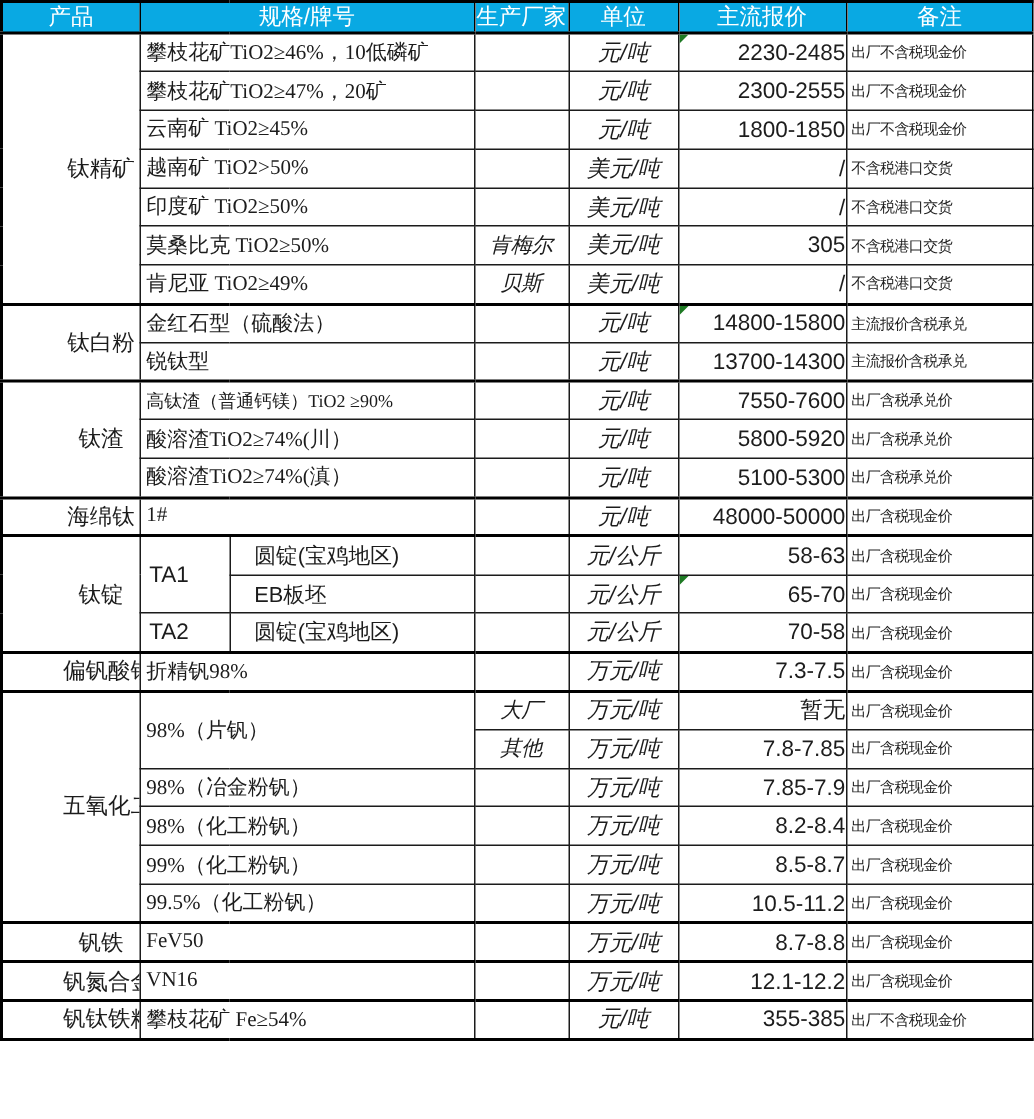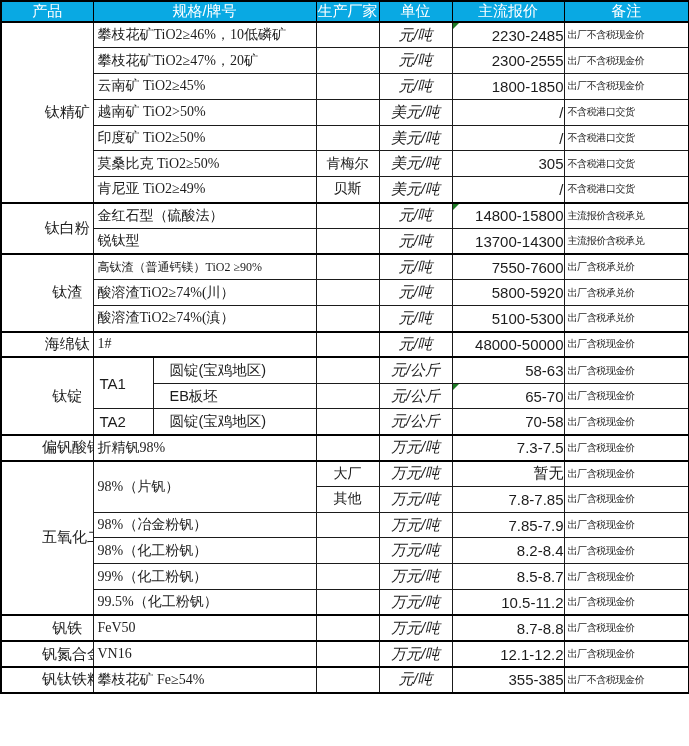--- a/index.html
+++ b/index.html
@@ -20,21 +20,21 @@
     border:1px solid var(--thick-border);border-bottom:2px solid var(--thick-border);
     font-size:15px;font-weight:400;text-align:center;overflow:hidden;white-space:nowrap;}
   tbody td{height:25.8px;border:1px solid var(--border);color:var(--text);
     overflow:hidden;white-space:nowrap;font-size:15px;vertical-align:middle;}
   tr.gs td{border-top:2px solid var(--thick-border);}
   .c-product{text-align:center;font-size:15px;padding-left:40px;}
   .c-spec{text-align:left;padding:0 2px 0 4px;font-size:14px;font-family:Liberation Serif, serif;}
   .c-spec.small{font-size:12px;}
   .c-speca{text-align:left;padding-left:6px;font-size:15px;}
   .c-specb{text-align:left;padding-left:16px;font-size:14.5px;}
-  .c-maker{text-align:center;font-size:14px;}
+  .c-maker{text-align:center;font-size:14px;font-style:italic;}
   .c-unit{text-align:center;font-size:15px;font-style:italic;}
   .c-price{text-align:right;font-size:15px;position:relative;}
   .c-note{text-align:left;padding-left:3px;font-size:10px;letter-spacing:-0.4px;}
   .flag::before{content:"";position:absolute;top:0;left:0;width:0;height:0;
     border-top:6px solid var(--flag-green);border-right:6px solid transparent;}
 </style>
 </head>
 <body>
 
 <table>

